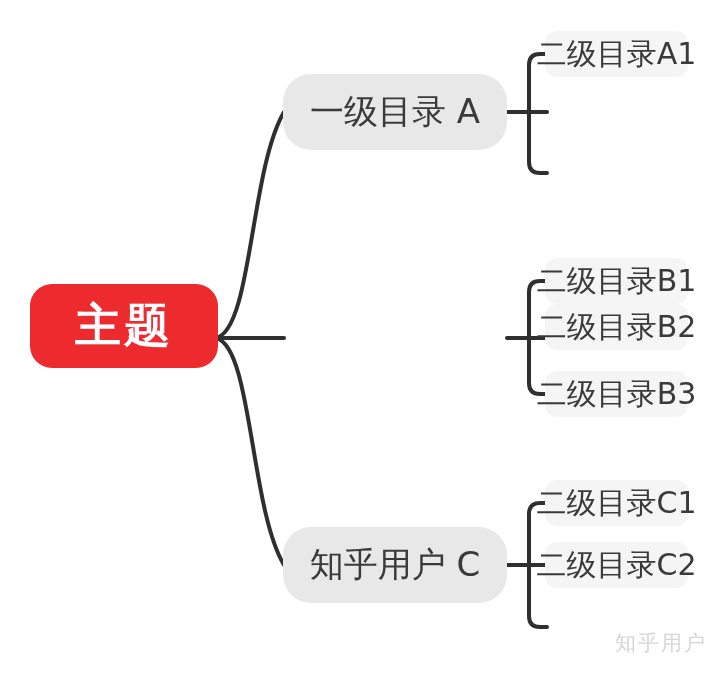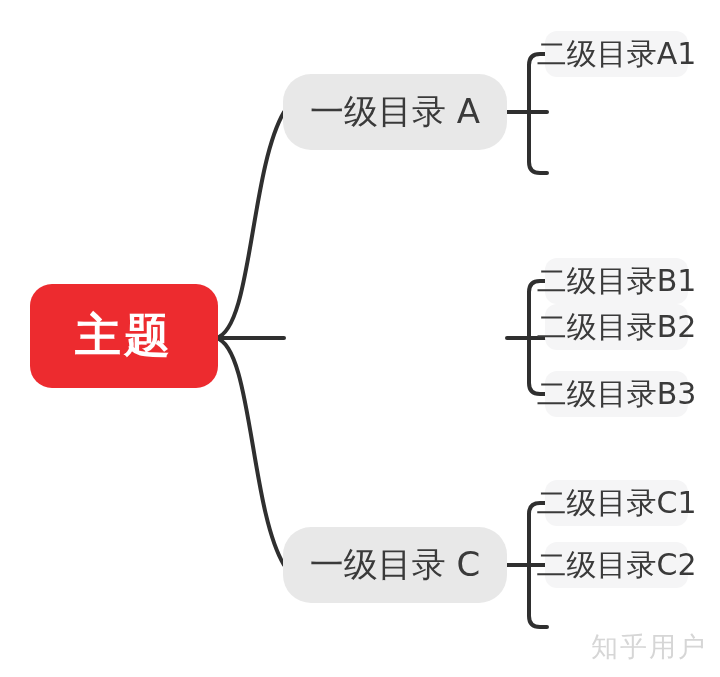--- a/index.html
+++ b/index.html
@@ -15,37 +15,37 @@
     background:var(--canvas-bg);overflow:hidden;
     font-family:"DejaVu Sans","Liberation Sans",sans-serif;
   }
   svg.connectors{position:absolute;left:0;top:0;width:720px;height:677px;}
   .edge{fill:none;stroke:var(--connector);stroke-width:4;stroke-linecap:round;}
   .node{
     position:absolute;display:flex;align-items:center;justify-content:center;
     text-align:center;white-space:nowrap;cursor:default;
   }
   .node.root{
-    left:30px;top:284px;width:188px;height:104px;
+    left:30px;top:284px;width:188px;height:84px;
     background:var(--root-bg);color:var(--root-text);
     border-radius:22px;font-size:46px;font-weight:700;letter-spacing:3px;
   }
   .node.branch{
     left:283px;width:224px;height:76px;
     background:var(--branch-bg);color:var(--node-text);
     border-radius:28px;font-size:34px;font-weight:400;
   }
   .node.leaf{
     left:545px;width:143px;height:46px;
     background:var(--leaf-bg);color:var(--node-text);
     border-radius:12px;font-size:30px;font-weight:400;
   }
   .watermark{
-    position:absolute;right:13px;bottom:12px;
-    font-size:27px;color:var(--watermark-text);letter-spacing:2px;
+    position:absolute;right:13px;bottom:20px;
+    font-size:21px;color:var(--watermark-text);letter-spacing:2px;
   }
 </style>
 </head>
 <body>
 
 <div class="canvas">
 
   <svg class="connectors" viewBox="0 0 720 677">
 
     <path class="edge" d="M216 338 C252 330 250 170 284 112"></path>
@@ -58,21 +58,21 @@
     <path class="edge" d="M507 338 H547"></path>
     <path class="edge" d="M547 281 H540 Q529 281 529 292 V383 Q529 394 540 394 H547"></path>
 
     <path class="edge" d="M507 565 H547"></path>
     <path class="edge" d="M547 503 H540 Q529 503 529 514 V616 Q529 627 540 627 H547"></path>
   </svg>
 
   <div class="node root">主题</div>
 
   <div class="node branch" style="top:74px">一级目录 A</div>
-  <div class="node branch" style="top:527px">一级目录 C</div>
+  <div class="node branch" style="top:527px">知乎用户 C</div>
 
   <div class="node leaf" style="top:31px">二级目录A1</div>
 
   <div class="node leaf" style="top:258px">二级目录B1</div>
   <div class="node leaf" style="top:304px">二级目录B2</div>
   <div class="node leaf" style="top:371px">二级目录B3</div>
 
   <div class="node leaf" style="top:480px">二级目录C1</div>
   <div class="node leaf" style="top:542px">二级目录C2</div>
 

